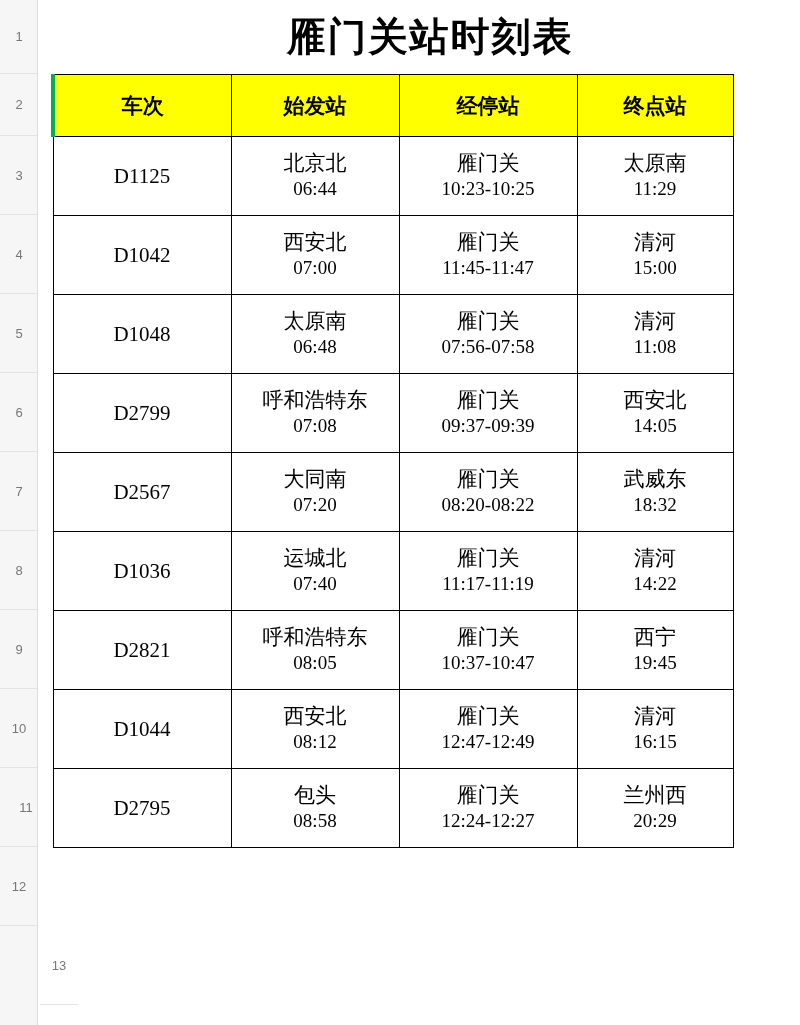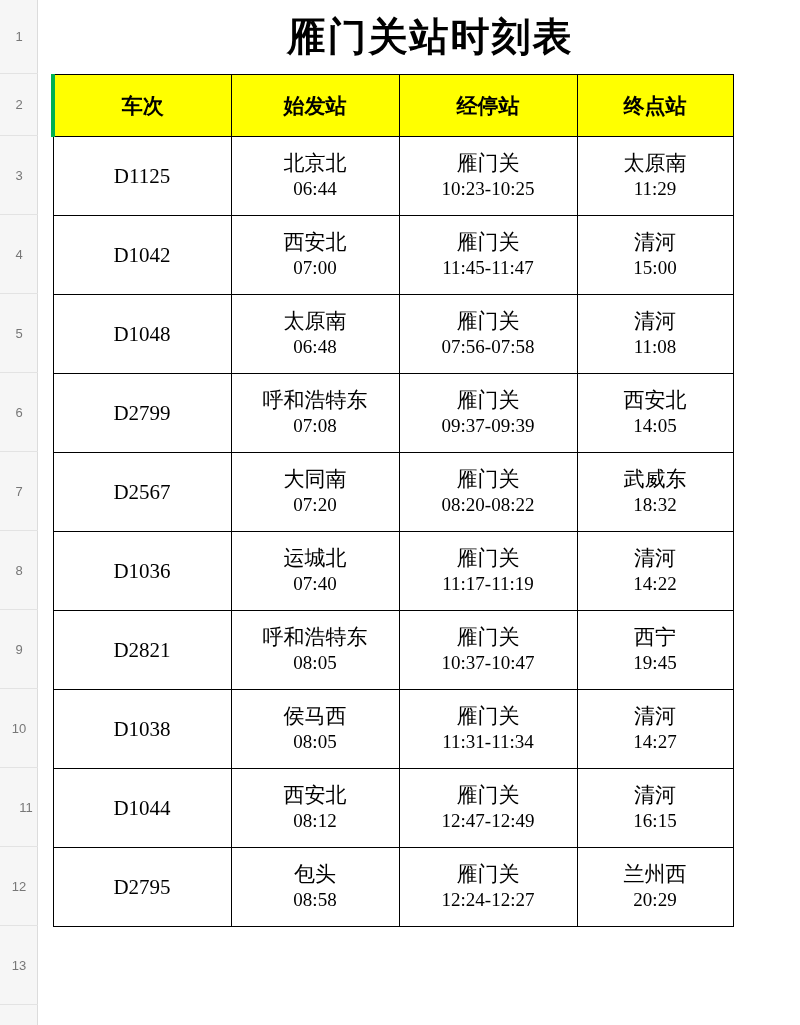--- a/index.html
+++ b/index.html
@@ -129,21 +129,21 @@
     <div class="gutter-cell" style="height:79px;">3</div>
     <div class="gutter-cell" style="height:79px;">4</div>
     <div class="gutter-cell" style="height:79px;">5</div>
     <div class="gutter-cell" style="height:79px;">6</div>
     <div class="gutter-cell" style="height:79px;">7</div>
     <div class="gutter-cell" style="height:79px;">8</div>
     <div class="gutter-cell" style="height:79px;">9</div>
     <div class="gutter-cell" style="height:79px;">10</div>
     <div class="gutter-cell" style="height:79px;padding-left:14px;">11</div>
     <div class="gutter-cell" style="height:79px;">12</div>
-    <div class="gutter-cell" style="height:79px;">13</div>
+    <div class="gutter-cell" style="height:79px;margin-left:40px;">13</div>
   </div>
 
   <div class="content">
 
     <div class="title-row">
       <div class="title">雁门关站时刻表</div>
     </div>
 
     <table class="timetable">
       <colgroup>
@@ -338,45 +338,20 @@
               </div>
             </td>
           <td>
               <div class="cell-stack">
                 <span class="cn">西宁</span>
                 <span class="tm">19:45</span>
               </div>
             </td>
         </tr>
 
-        <tr>
-          <td>
-              <div class="cell-stack">
-                <span class="train-no">D1038</span>
-              </div>
-            </td>
-          <td>
-              <div class="cell-stack">
-                <span class="cn">侯马西</span>
-                <span class="tm">08:05</span>
-              </div>
-            </td>
-          <td>
-              <div class="cell-stack">
-                <span class="cn">雁门关</span>
-                <span class="tm">11:31-11:34</span>
-              </div>
-            </td>
-          <td>
-              <div class="cell-stack">
-                <span class="cn">清河</span>
-                <span class="tm">14:27</span>
-              </div>
-            </td>
-        </tr>
 
         <tr>
           <td>
               <div class="cell-stack">
                 <span class="train-no">D1044</span>
               </div>
             </td>
           <td>
               <div class="cell-stack">
                 <span class="cn">西安北</span>

